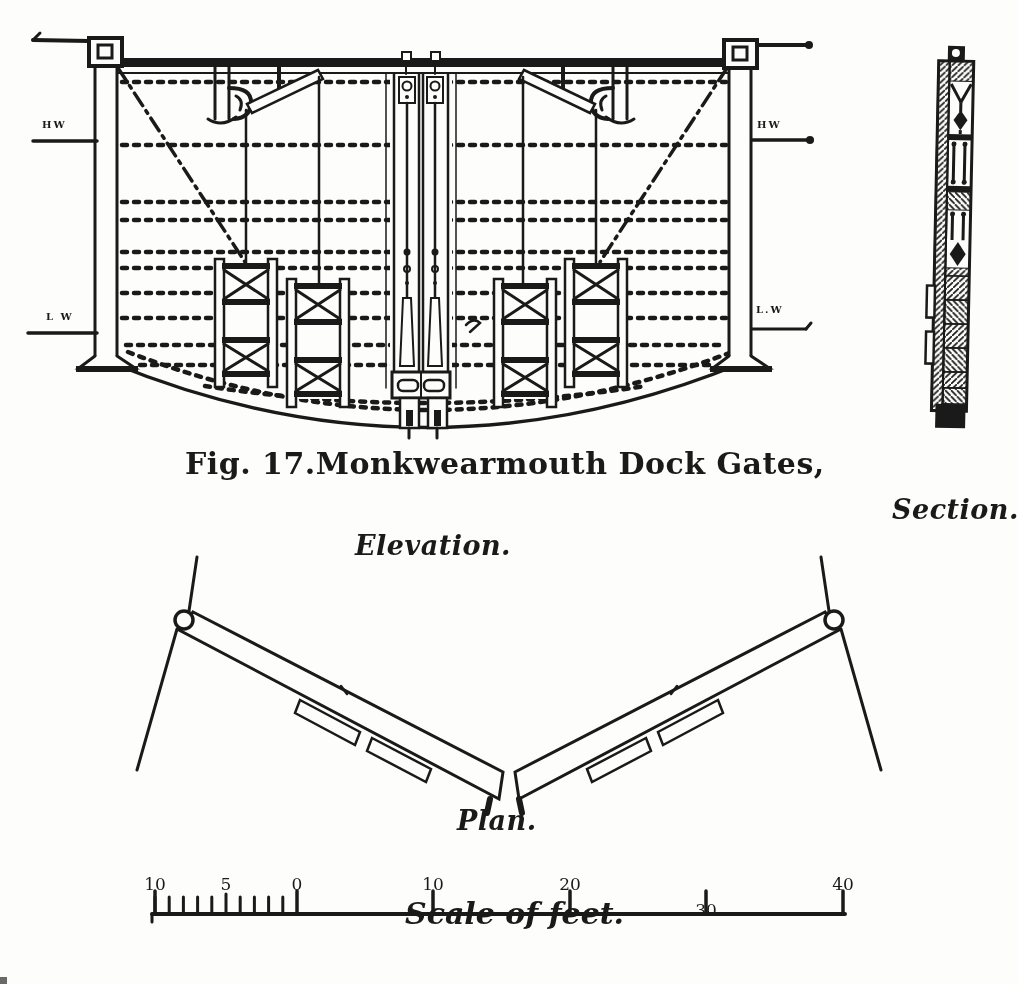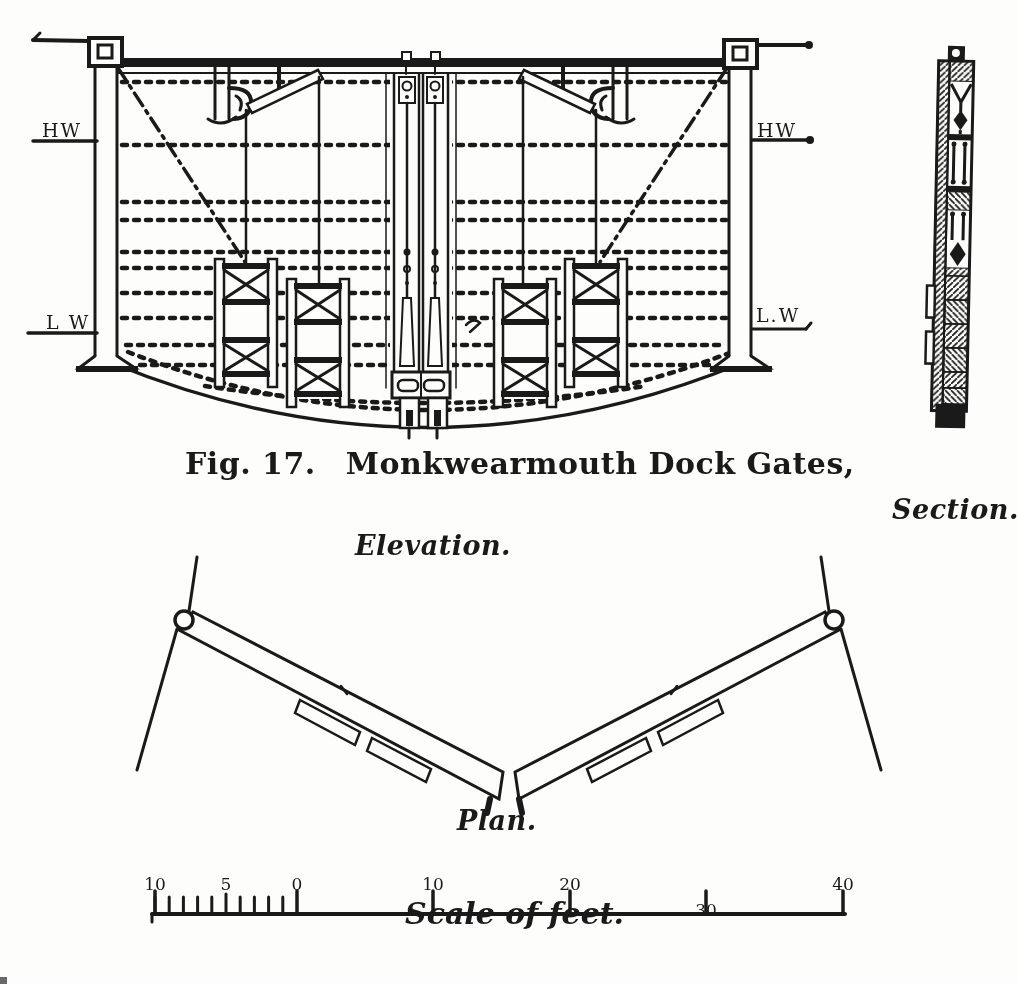--- a/index.html
+++ b/index.html
@@ -3,25 +3,25 @@
 <meta charset="utf-8">
 <style>
   html,body{margin:0;padding:0;background:#e9e9e6;}
   #page{
     position:relative;width:1018px;height:984px;background:#fdfdfb;
     font-family:"DejaVu Serif","Liberation Serif",serif;color:#1a1a1a;overflow:hidden;
   }
   #art{position:absolute;left:0;top:0;}
   .lbl{position:absolute;white-space:nowrap;}
   .caption{
-    font-size:30px;font-weight:bold;letter-spacing:.5px;display:flex;gap:30px;justify-content:center;
+    font-size:30px;font-weight:bold;letter-spacing:.5px;display:flex;justify-content:center;
   }
   .viewlbl{font-size:27px;font-style:italic;font-weight:600;letter-spacing:.5px;}
   .scalelbl{font-size:30px;font-style:italic;font-weight:600;}
-  .wm{font-size:19px;font-weight:normal;letter-spacing:2px;}
+  .wm{font-size:10px;font-weight:bold;letter-spacing:2px;}
   .ticknum{font-size:17px;font-weight:normal;width:34px;text-align:center;}
 </style>
 </head>
 <body>
 
 <div id="page">
 
 <svg id="art" width="1018" height="984" viewBox="0 0 1018 984">
   <defs>
     <pattern id="hatchA" patternUnits="userSpaceOnUse" width="6" height="6">

